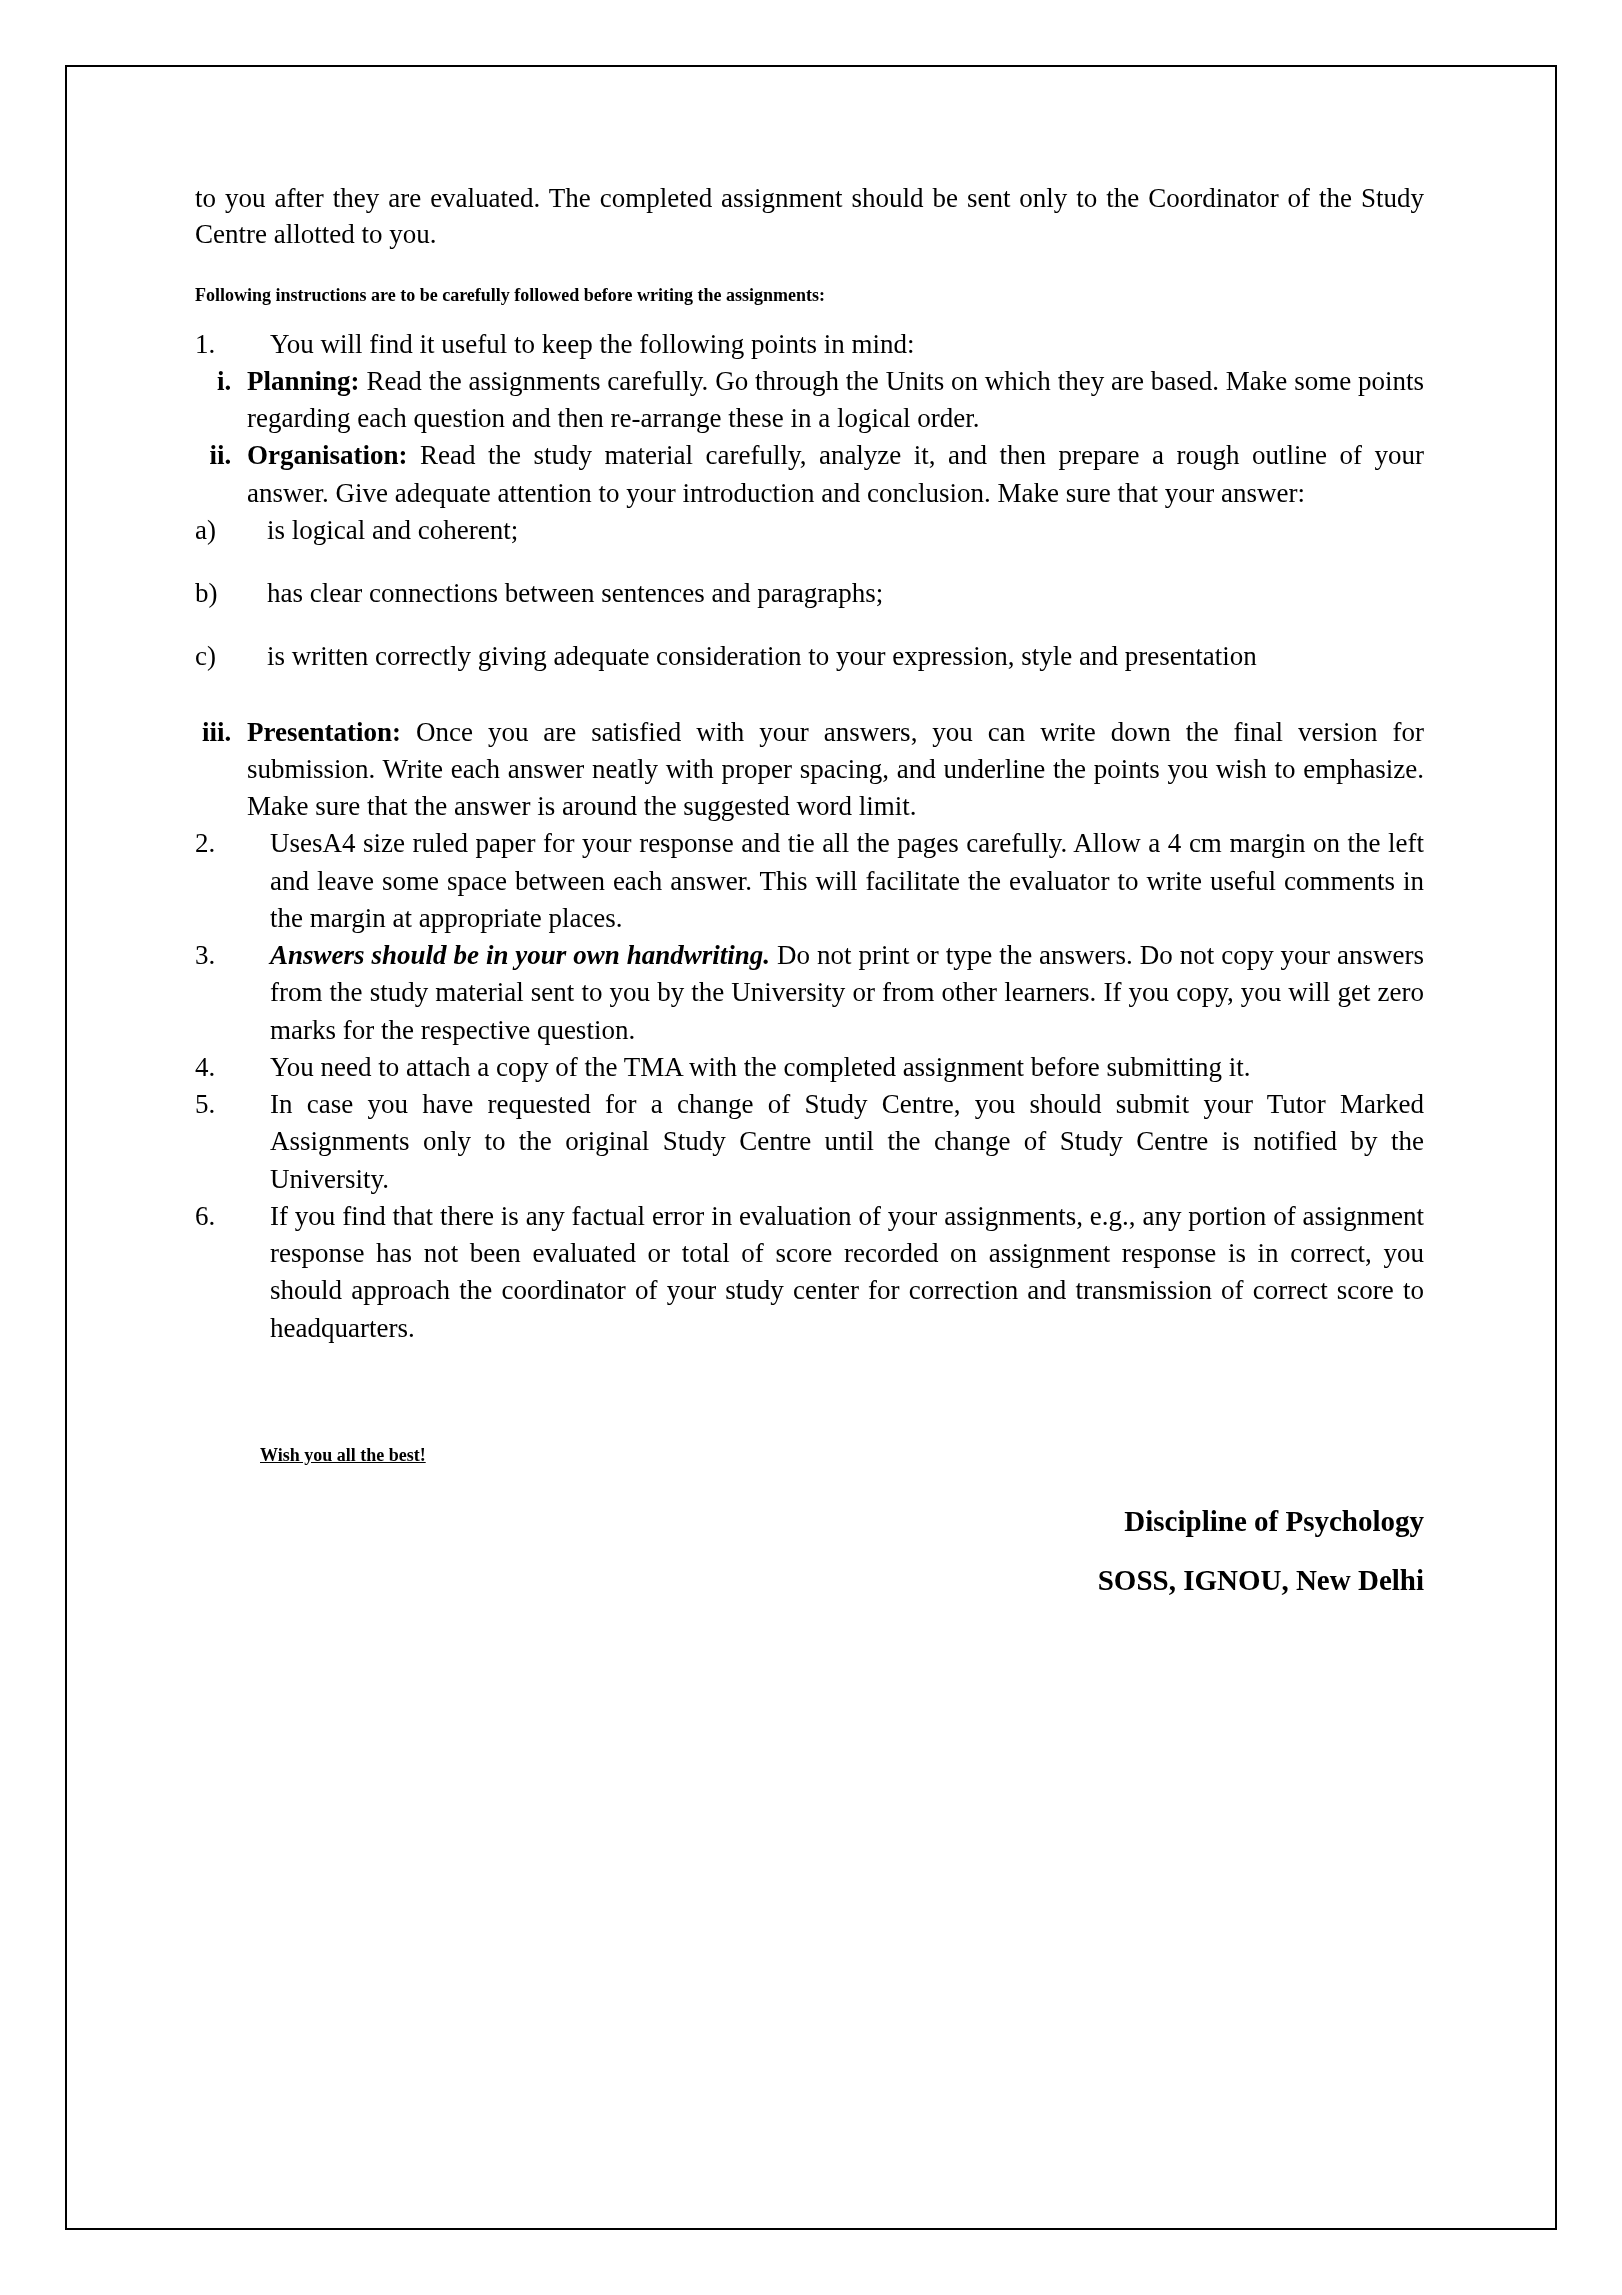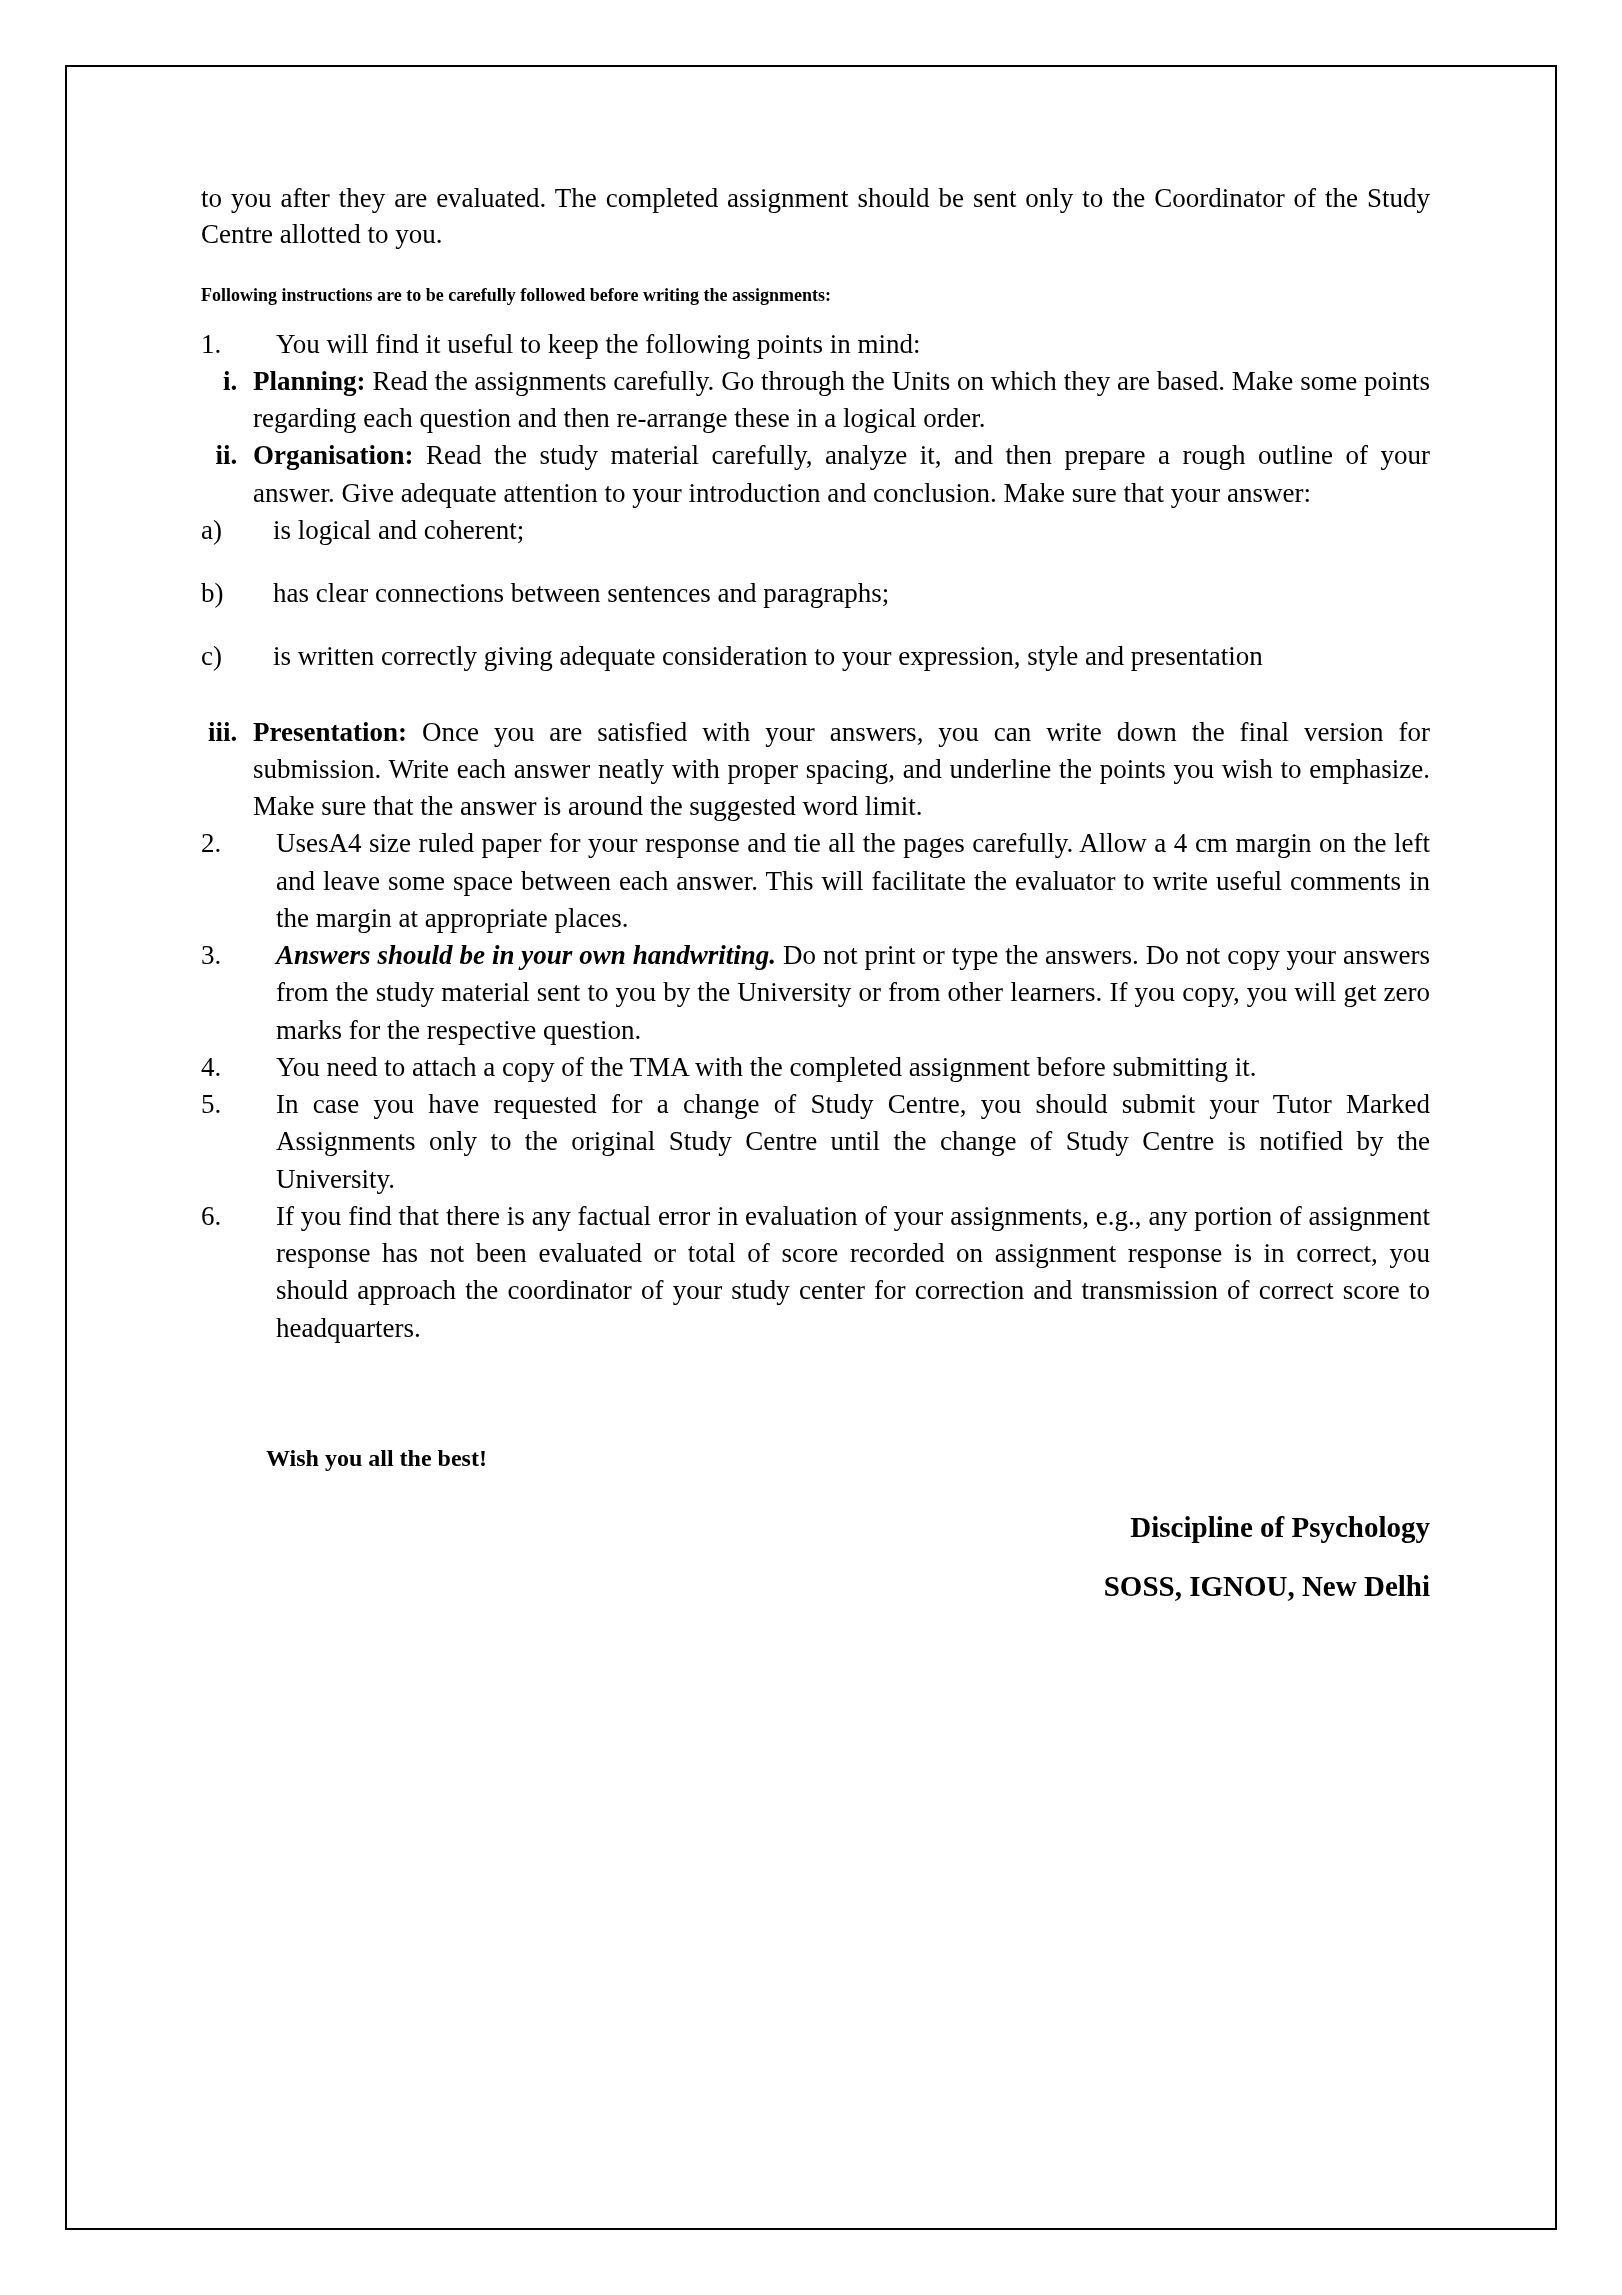--- a/index.html
+++ b/index.html
@@ -30,21 +30,21 @@
     top: 65px;
     width: 1492px;
     height: 2165px;
     border: 2px solid #000000;
     box-sizing: border-box;
     pointer-events: none;
   }
 
   .content {
     position: absolute;
-    left: 201px;
+    left: 195px;
     top: 181px;
     width: 1229px;   
   }
 
   p, li, div.row {
     margin: 0;
   }
 
   .para {
     text-align: justify;
@@ -96,21 +96,22 @@
   .bi { font-weight: bold; font-style: italic; }
 
   .gap-sm { height: 11.8px; }
   .gap-md { height: 26px; }
   .gap-lg { height: 38px; }
 
   .closing {
     margin-top: 98px;
     margin-left: 65px;
     font-weight: bold;
-    font-size: 24px;
+    font-size: 18px;
+    text-decoration: underline;
   }
   .signature {
     margin-top: 41px;
     text-align: right;
     font-weight: bold;
     font-size: 29px;
     line-height: 1.0;
   }
   .signature .line2 { margin-top: 30px; }
 </style>

